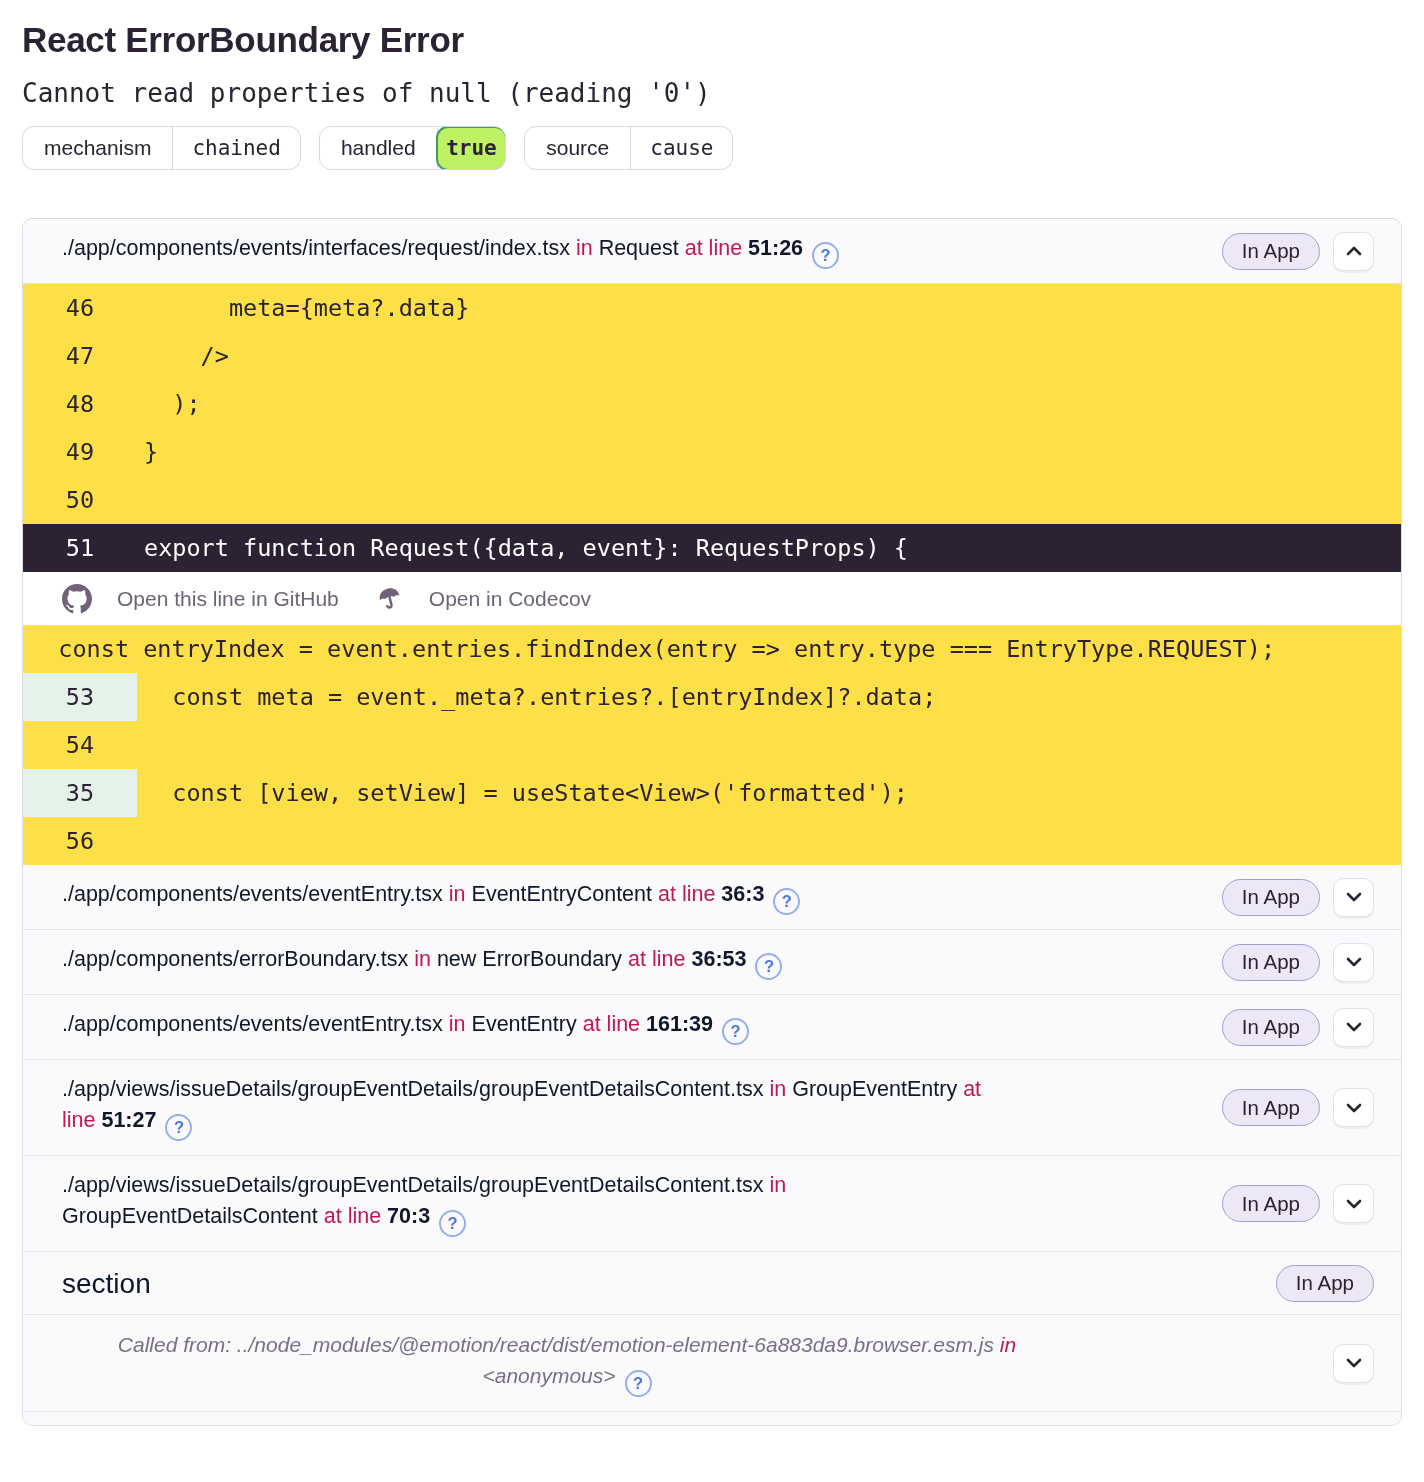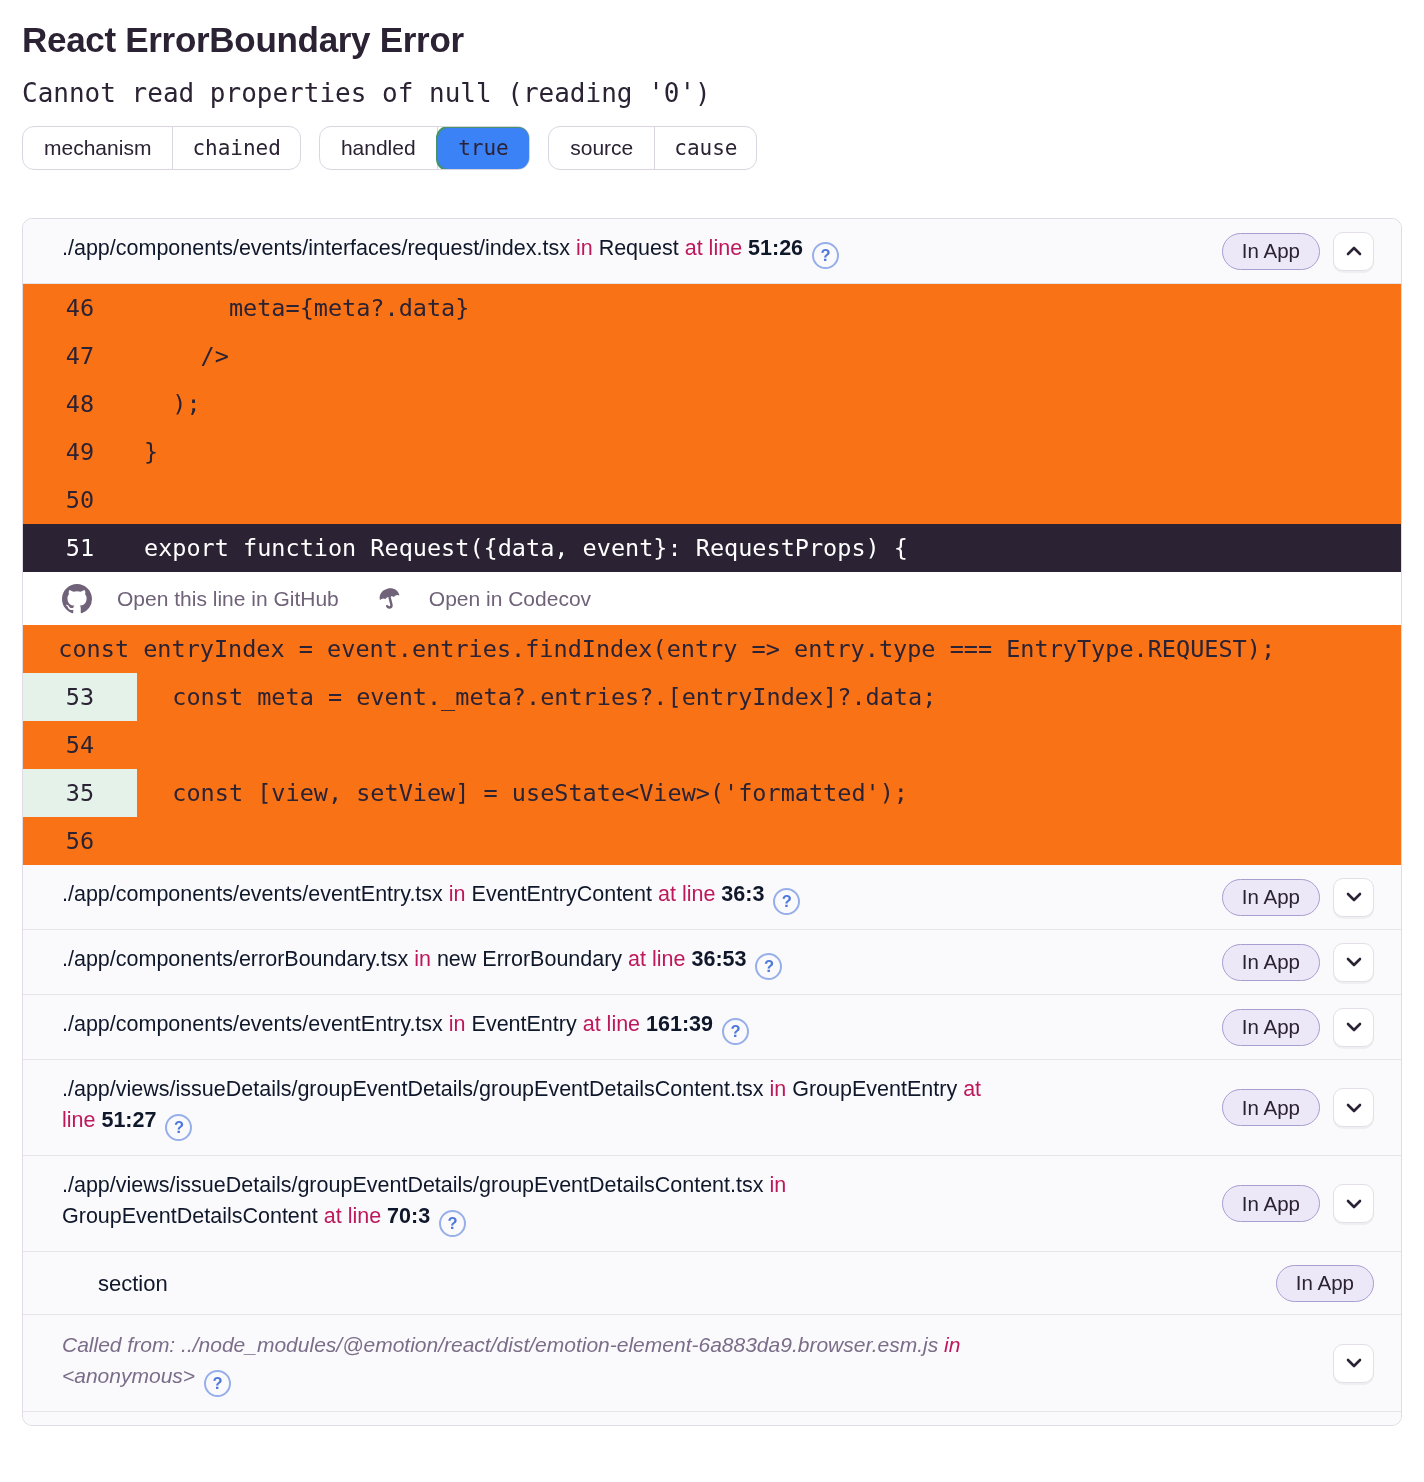--- a/index.html
+++ b/index.html
@@ -11,49 +11,49 @@
   }
 
   h1.title { font-size: 35px; font-weight: 700; margin: 6px 0 18px 0; letter-spacing: -0.3px; }
   .error-message { font-family: "DejaVu Sans Mono", monospace; font-size: 26px; margin-bottom: 18px; }
 
   
   .tags { display: flex; gap: 18px; margin-bottom: 48px; }
   .tag { display: inline-flex; align-items: stretch; height: 44px; border: 1.5px solid #DBD5E2; border-radius: 12px; background: #fff; overflow: hidden; }
   .tag-key { display: flex; align-items: center; padding: 0 21px; font-size: 21px; border-right: 1.5px solid #DBD5E2; }
   .tag-value { display: flex; align-items: center; padding: 0 19px; font-family: "DejaVu Sans Mono", monospace; font-size: 21px; }
-  .tag-value.hl { background: #3b82f6; border: 2.5px solid #47946A; border-radius: 12px; margin: -1.5px; padding: 0 20px; }
+  .tag-value.hl { background: #bef264; border: 2.5px solid #47946A; border-radius: 12px; margin: -1.5px; padding: 0 8px; font-weight: bold; }
 
   
   .stack { border: 1.5px solid #E0DBE6; border-radius: 10px; overflow: hidden; background: #FAF9FB; }
   .frame-row { display: flex; align-items: center; justify-content: space-between; background: #FAF9FB; padding: 0 27px 0 39px; min-height: 63px; border-top: 1.5px solid #E7E3EB; }
   .frame-row:first-child { border-top: 0; }
   .frame-title { font-size: 21.5px; line-height: 31px; max-width: 920px; padding: 14px 0; }
   .frame-title .dim { color: #be185d; }
   .frame-title .fn { color: #0f172a; }
   .frame-title .ln { font-weight: 600; }
   .frame-actions { display: flex; align-items: center; gap: 13px; flex-shrink: 0; margin-left: 20px; }
   .inapp { display: inline-flex; align-items: center; height: 37px; padding: 0 19px; border: 1.5px solid #A99ED1; background: #ECE8F8; border-radius: 999px; font-size: 20.5px; color: #2B2233; white-space: nowrap; }
   .chev-btn { width: 41px; height: 39px; border: 1.5px solid #E3DEE8; border-radius: 10px; background: #fff; display: flex; align-items: center; justify-content: center; box-shadow: 0 2px 0 rgba(43,34,51,0.05); cursor: pointer; }
   .help { display: inline-flex; align-items: center; justify-content: center; width: 27px; height: 27px; border: 2px solid #96AFEA; border-radius: 50%; color: #4C78DB; font-size: 16.5px; font-weight: 700; margin-left: 9px; vertical-align: -6px; font-style: normal; cursor: pointer; }
 
   
-  .code { background: #f97316; font-family: "DejaVu Sans Mono", monospace; font-size: 23.5px; line-height: 48px; border-top: 1.5px solid #E7E3EB; }
+  .code { background: #fde047; font-family: "DejaVu Sans Mono", monospace; font-size: 23.5px; line-height: 48px; border-top: 1.5px solid #E7E3EB; }
   .crow { display: flex; }
   .gut { flex: 0 0 114px; text-align: center; }
   .ctext { flex: 1; white-space: pre-wrap; padding: 0 40px 0 7px; }
   .crow.covered .gut { background: #E4F2E9; }
   .crow.active { background: #2B2233; color: #fff; }
   .gitrow { display: flex; align-items: center; height: 53px; padding-left: 39px; background: #fff; font-family: "Liberation Sans", sans-serif; font-size: 21px; color: #6F6279; }
   .gitrow .linkitem { display: inline-flex; align-items: center; gap: 25px; cursor: pointer; }
   .gitrow .linkitem + .linkitem { margin-left: 37px; }
 
   
-  .frame-row.section-row .frame-title { font-size: 22px; margin-left: 36px; }
-  .frame-row.called-from .frame-title { font-style: italic; color: #7B6D89; max-width: 1010px; font-size: 21px; }
+  .frame-row.section-row .frame-title { font-size: 28px; }
+  .frame-row.called-from .frame-title { font-style: italic; color: #7B6D89; max-width: 1010px; font-size: 21px; text-align: center; }
   .frame-row.called-from .frame-title .help { font-style: normal; }
   .frame-row.sliver { min-height: 14px; }
 </style>
 </head>
 <body>
 
 <h1 class="title">React ErrorBoundary Error</h1>
 <div class="error-message">Cannot read properties of null (reading '0')</div>
 
 <div class="tags">

